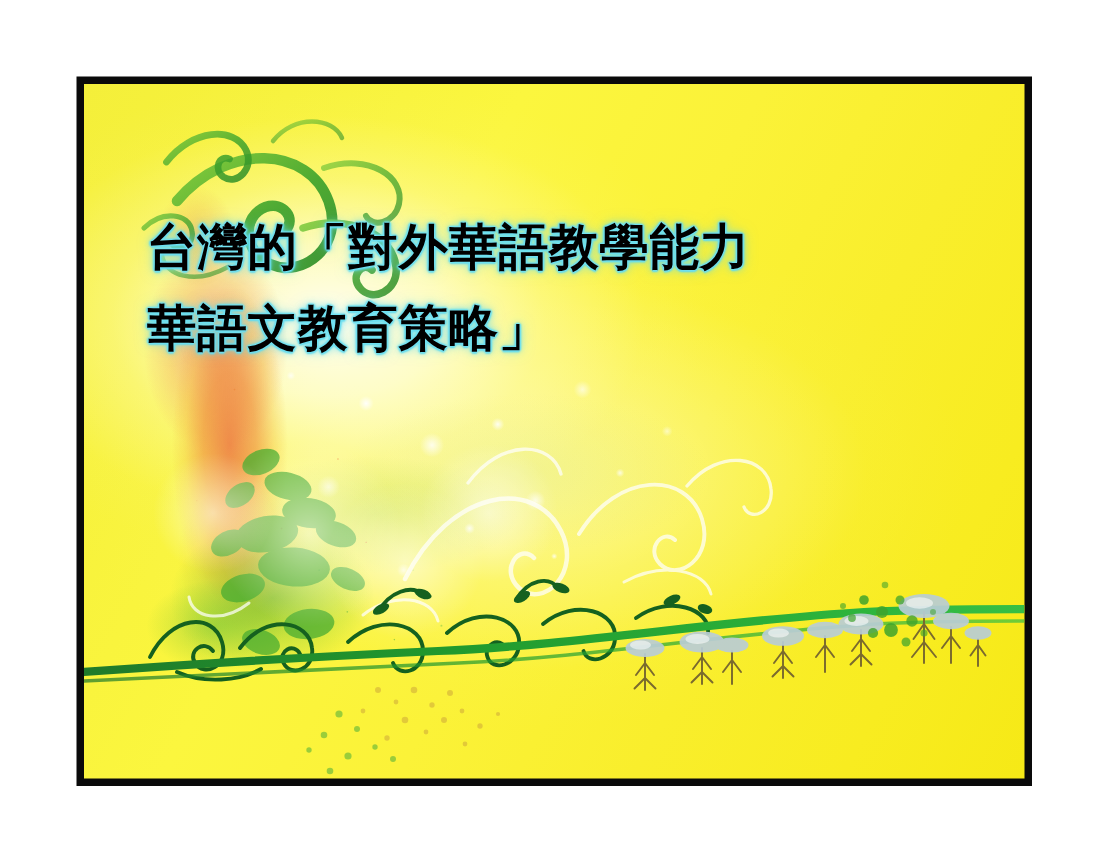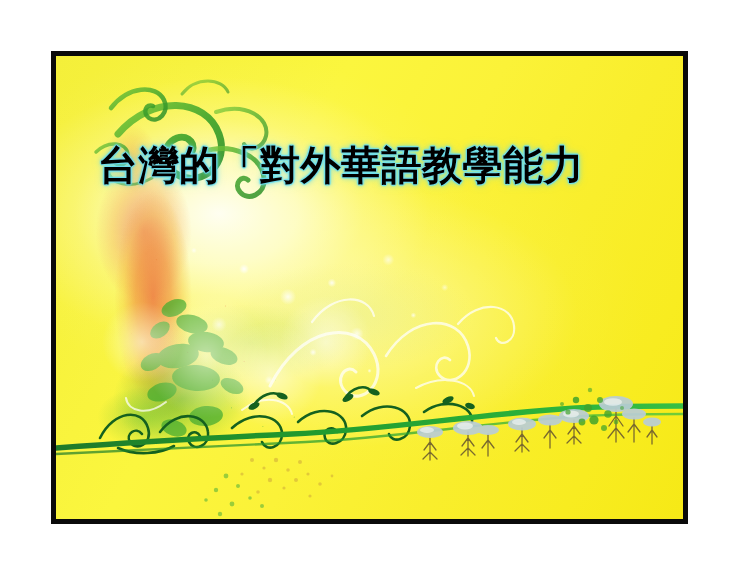--- a/index.html
+++ b/index.html
@@ -143,21 +143,21 @@
   #title-block {
     position: absolute;
     left: 42px;
     top: 82px;
     width: 540px;
     z-index: 6;
   }
   .title-line {
     font-family: "DejaVu Sans", "Liberation Sans", sans-serif;
     font-weight: 700;
-    font-size: 40px;
+    font-size: 33px;
     line-height: 54px;
     letter-spacing: 0.5px;
     color: #000000;
     white-space: nowrap;
     text-shadow:
       0 0 1px #7fe9f5,
       0 0 2px #7fe9f5,
       1px 0 1.2px #5fd8ef,
      -1px 0 1.2px #5fd8ef,
       0 1px 1.2px #5fd8ef,
@@ -354,17 +354,18 @@
           <circle cx="176" cy="448" r="2.4"></circle>
             <circle cx="206" cy="450" r="2"></circle>
           <circle cx="150" cy="444" r="1.8"></circle>
             <circle cx="164" cy="458" r="2.2"></circle>
         </g>
 
       </svg>
 
       <div id="title-block">
         <div class="title-line">台灣的「對外華語教學能力</div>
+        <div class="title-line">華語文教育策略」</div>
       </div>
 
     </div>
   </div>
 </div>
 
 </body></html>

